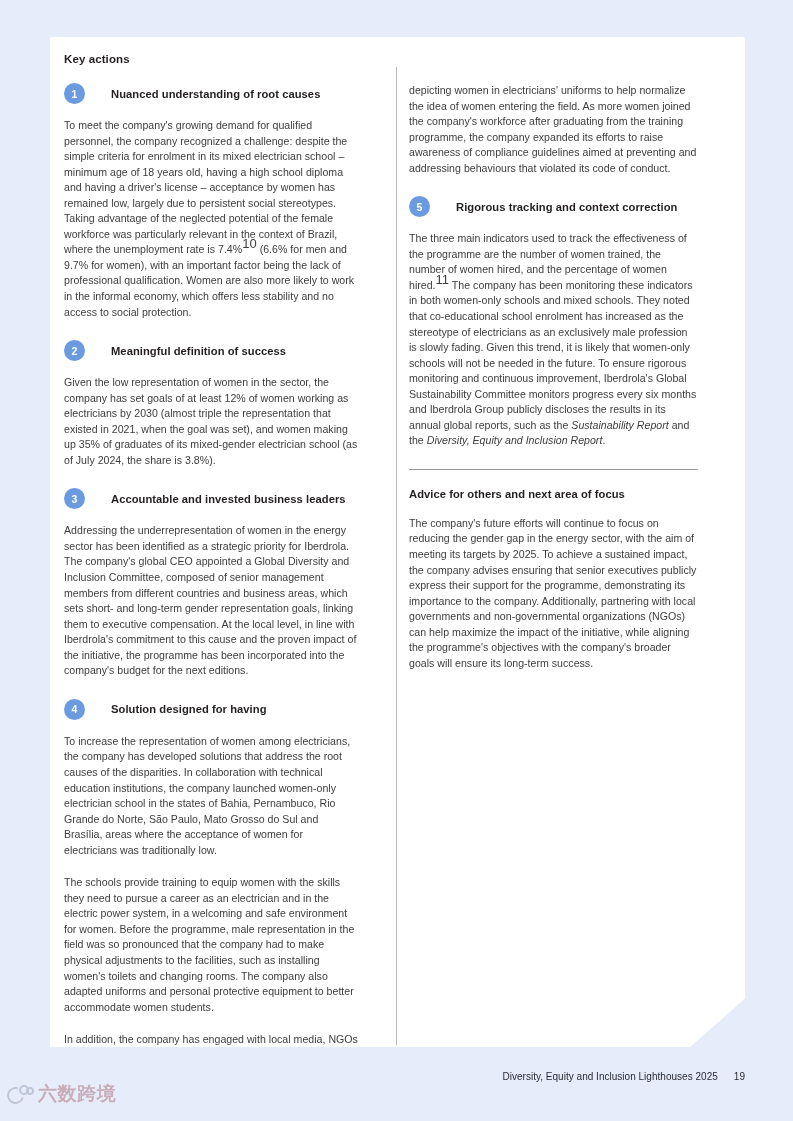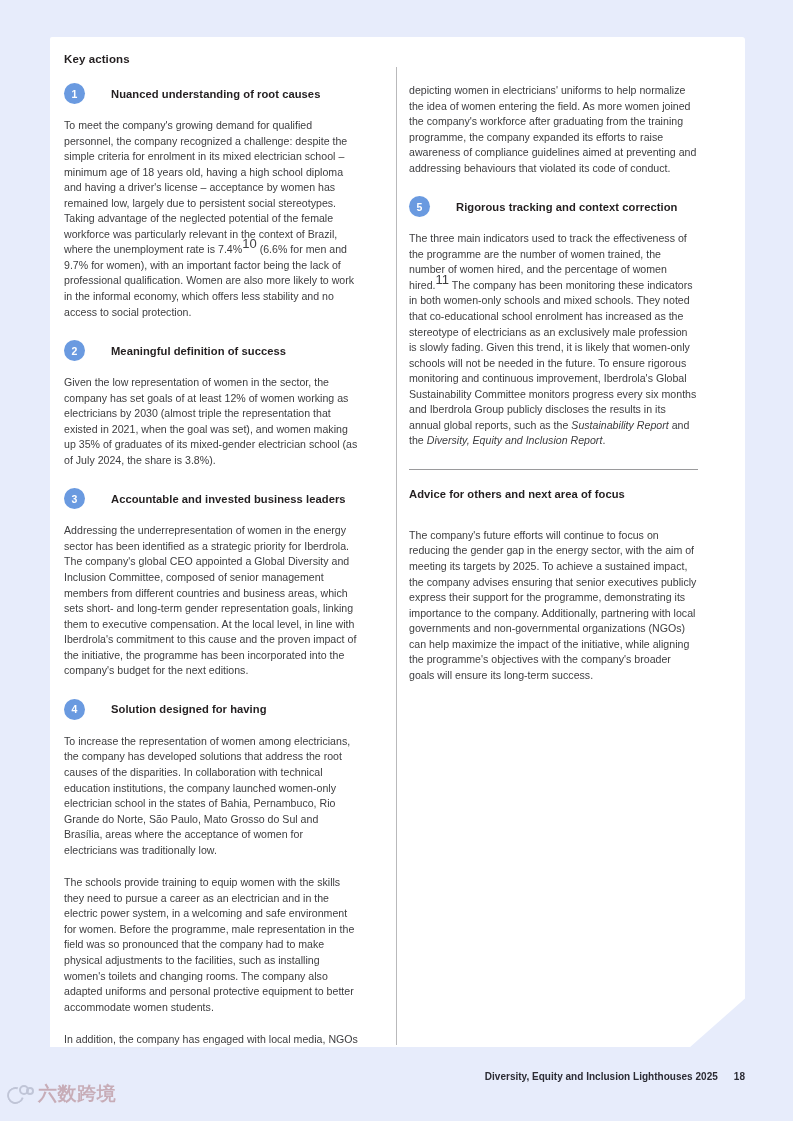--- a/index.html
+++ b/index.html
@@ -92,21 +92,21 @@
     font-size: 11.2px;
     font-weight: bold;
     color: #231f20;
     letter-spacing: .05px;
   }
 
   .sub-head {
     font-size: 11.2px;
     font-weight: bold;
     color: #231f20;
-    margin: 0 0 28px 0;
+    margin: 0 0 16px 0;
     letter-spacing: .05px;
   }
 
   
   p.body {
     font-size: 10.6px;
     line-height: 15.55px;
     color: #3d3d3f;
     margin: 0 0 20px 0;
     letter-spacing: .01px;
@@ -128,21 +128,21 @@
   }
 
   
   #footer {
     position: absolute;
     right: 48px;
     bottom: 39px;
     display: flex;
     align-items: flex-end;
     font-size: 10px;
-    font-weight: bold;
+    font-weight: normal;
     color: #2b2b33;
     letter-spacing: .02px;
   }
   #footer .pg { margin-left: 16px; }
 
   
   #watermark {
     position: absolute;
     left: 7px;
     bottom: 14px;
@@ -238,21 +238,21 @@
         <div class="sub-head">Advice for others and next area of focus</div>
         <p class="body last">The company's future efforts will continue to focus on reducing the gender gap in the energy sector, with the aim of meeting its targets by 2025. To achieve a sustained impact, the company advises ensuring that senior executives publicly express their support for the programme, demonstrating its importance to the company. Additionally, partnering with local governments and non-governmental organizations (NGOs) can help maximize the impact of the initiative, while aligning the programme's objectives with the company's broader goals will ensure its long-term success.</p>
       </div>
 
     </div>
   </div>
 </div>
 
 <div id="footer">
   <span>Diversity, Equity and Inclusion Lighthouses 2025</span>
-  <span class="pg">18</span>
+  <span class="pg">19</span>
 </div>
 
 <div id="watermark">
   <span class="wm-mark">
     <span class="wm-c"></span>
     <span class="wm-d1"></span>
     <span class="wm-d2"></span>
   </span>
   <span class="wm-text">六数跨境</span>
 </div>

